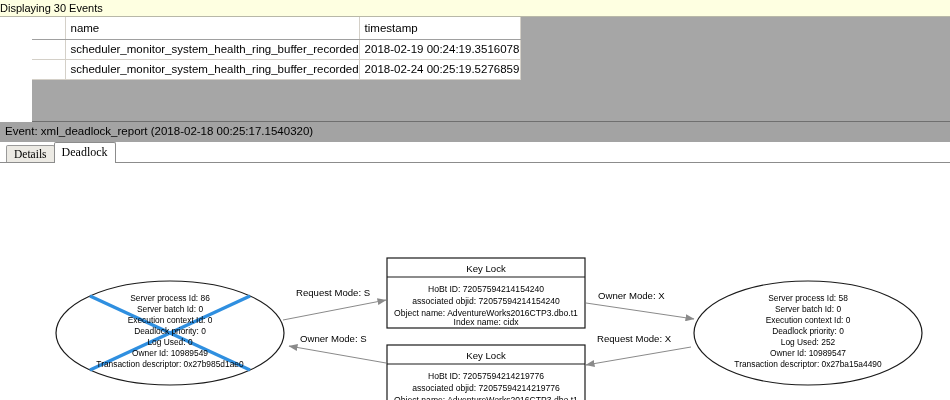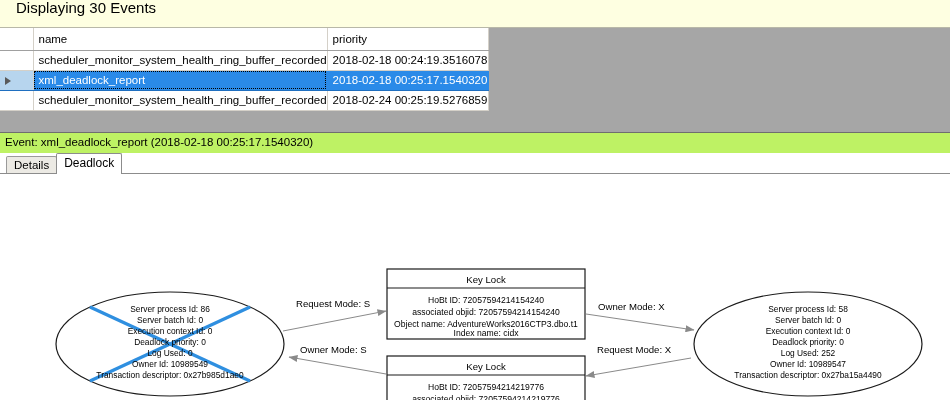--- a/index.html
+++ b/index.html
@@ -13,38 +13,39 @@
   }
   #app {
     position: relative;
     width: 950px; height: 400px;
     display: flex;
     flex-direction: column;
   }
 
   
   .status-bar {
-    height: 28px;
+    height: 17px;
     background: #feffe1;
     border-bottom: 1px solid #b8b8a8;
-    font-size: 15px;
+    font-size: 11px;
     line-height: 16px;
-    padding-left: 16px;
+    padding-left: 0;
     color: #000;
     flex: none;
   }
 
   
   .grid-wrap {
     position: relative;
     height: 105px;
     flex: none;
     background: #a6a6a6;
     border-bottom: 1px solid #6f6f6f;
     overflow: hidden;
+    margin-left: 32px;
   }
   table.grid {
     border-collapse: collapse;
     table-layout: fixed;
     background: #ffffff;
     font-size: 11.5px;
   }
   table.grid col.c-sel  { width: 33px; }
   table.grid col.c-name { width: 277px; }
   table.grid col.c-ts   { width: 161px; }
@@ -95,33 +96,34 @@
     vertical-align: middle;
   }
 
   
   .event-header {
     height: 20px;
     flex: none;
     font-size: 11.5px;
     line-height: 19px;
     padding-left: 5px;
-    background: #bef264;
+    background: #a3a3a3;
     color: #000;
   }
 
   
   .tabstrip {
     height: 21px;
     flex: none;
     position: relative;
     background: #ffffff;
     padding-left: 6px;
     display: flex;
     align-items: flex-end;
+    font-family: Liberation Serif, serif;
   }
   .tab {
     font-size: 11.5px;
     border: 1px solid #9a9a9a;
     border-bottom: none;
     background: #e9e9e4;
     padding: 1px 7px 2px 7px;
     margin-right: -1px;
     border-radius: 2px 2px 0 0;
     position: relative;
@@ -167,35 +169,28 @@
     <table class="grid">
       <colgroup>
           <col class="c-sel">
           <col class="c-name">
           <col class="c-ts">
         </colgroup>
       <thead>
         <tr>
           <th class="sel-head"></th>
           <th>name</th>
-          <th>priority</th>
+          <th>timestamp</th>
         </tr>
       </thead>
       <tbody>
         <tr>
           <td class="sel-cell"></td>
           <td>scheduler_monitor_system_health_ring_buffer_recorded</td>
-          <td>2018-02-18 00:24:19.3516078</td>
-        </tr>
-        <tr class="row-selected">
-          <td class="sel-cell">
-            <span class="row-arrow"></span>
-          </td>
-          <td class="focus-cell">xml_deadlock_report</td>
-          <td>2018-02-18 00:25:17.1540320</td>
+          <td>2018-02-19 00:24:19.3516078</td>
         </tr>
         <tr>
           <td class="sel-cell"></td>
           <td>scheduler_monitor_system_health_ring_buffer_recorded</td>
           <td>2018-02-24 00:25:19.5276859</td>
         </tr>
       </tbody>
     </table>
   </div>
 

